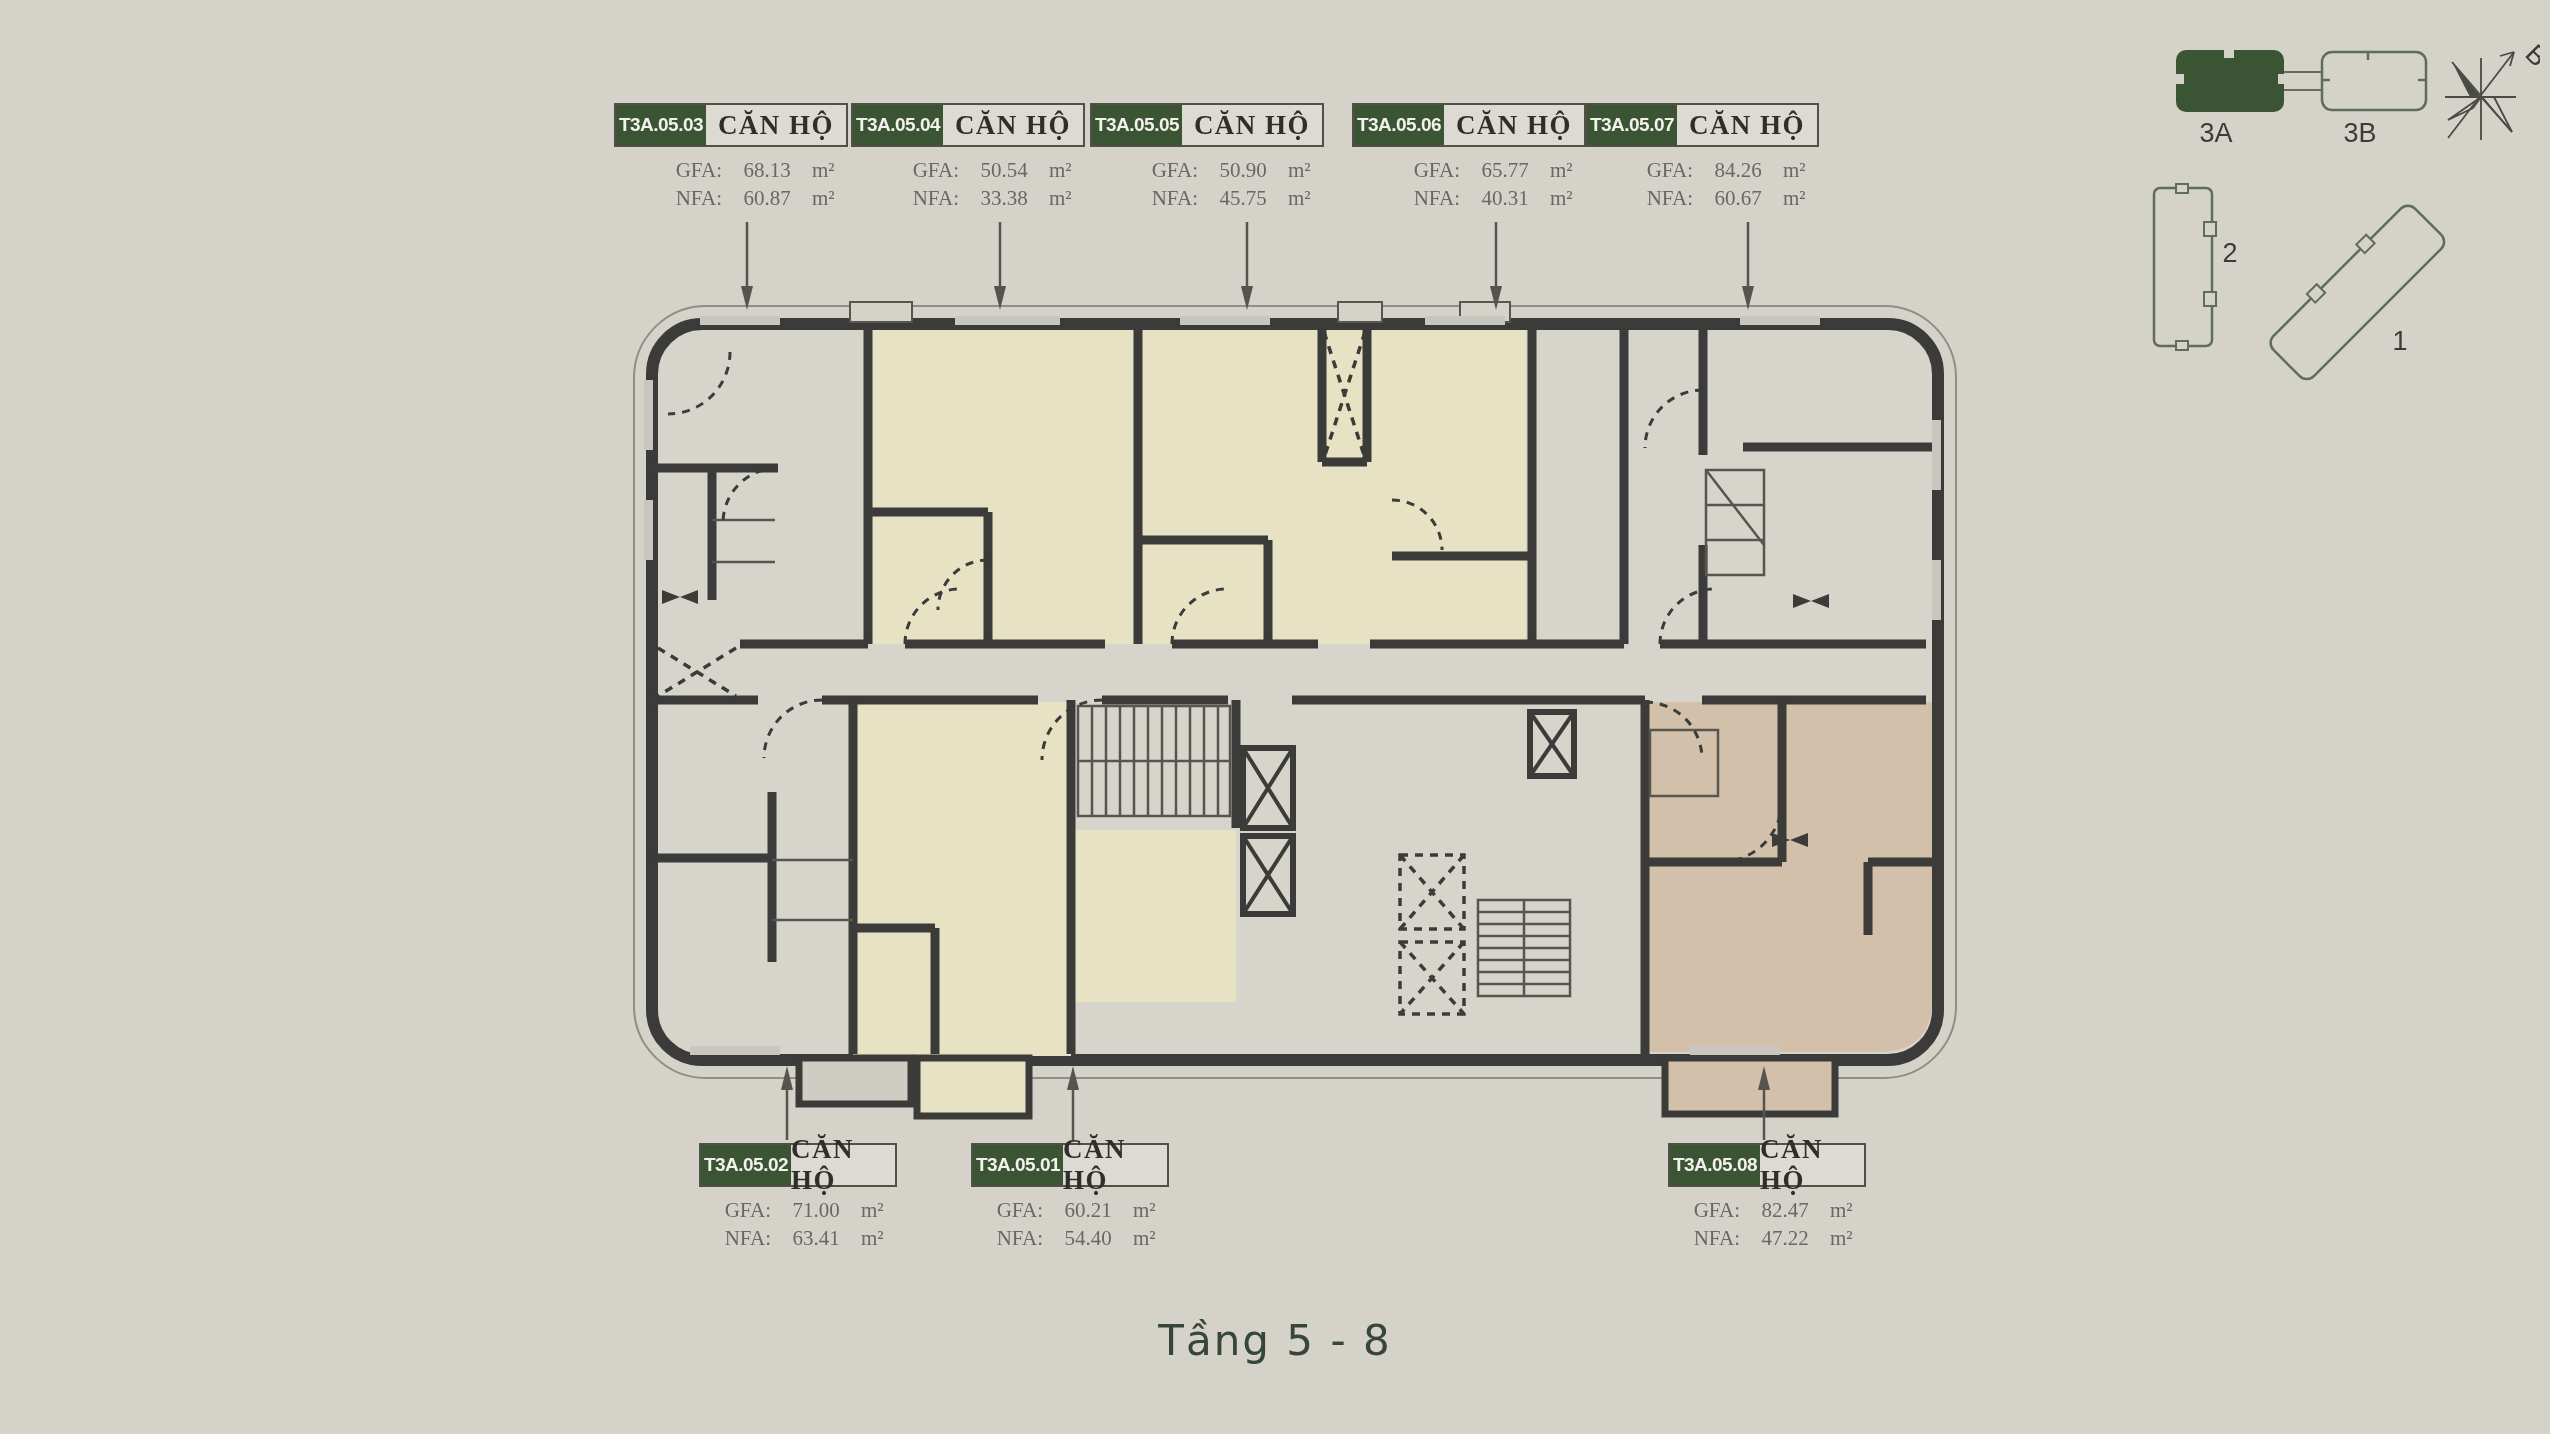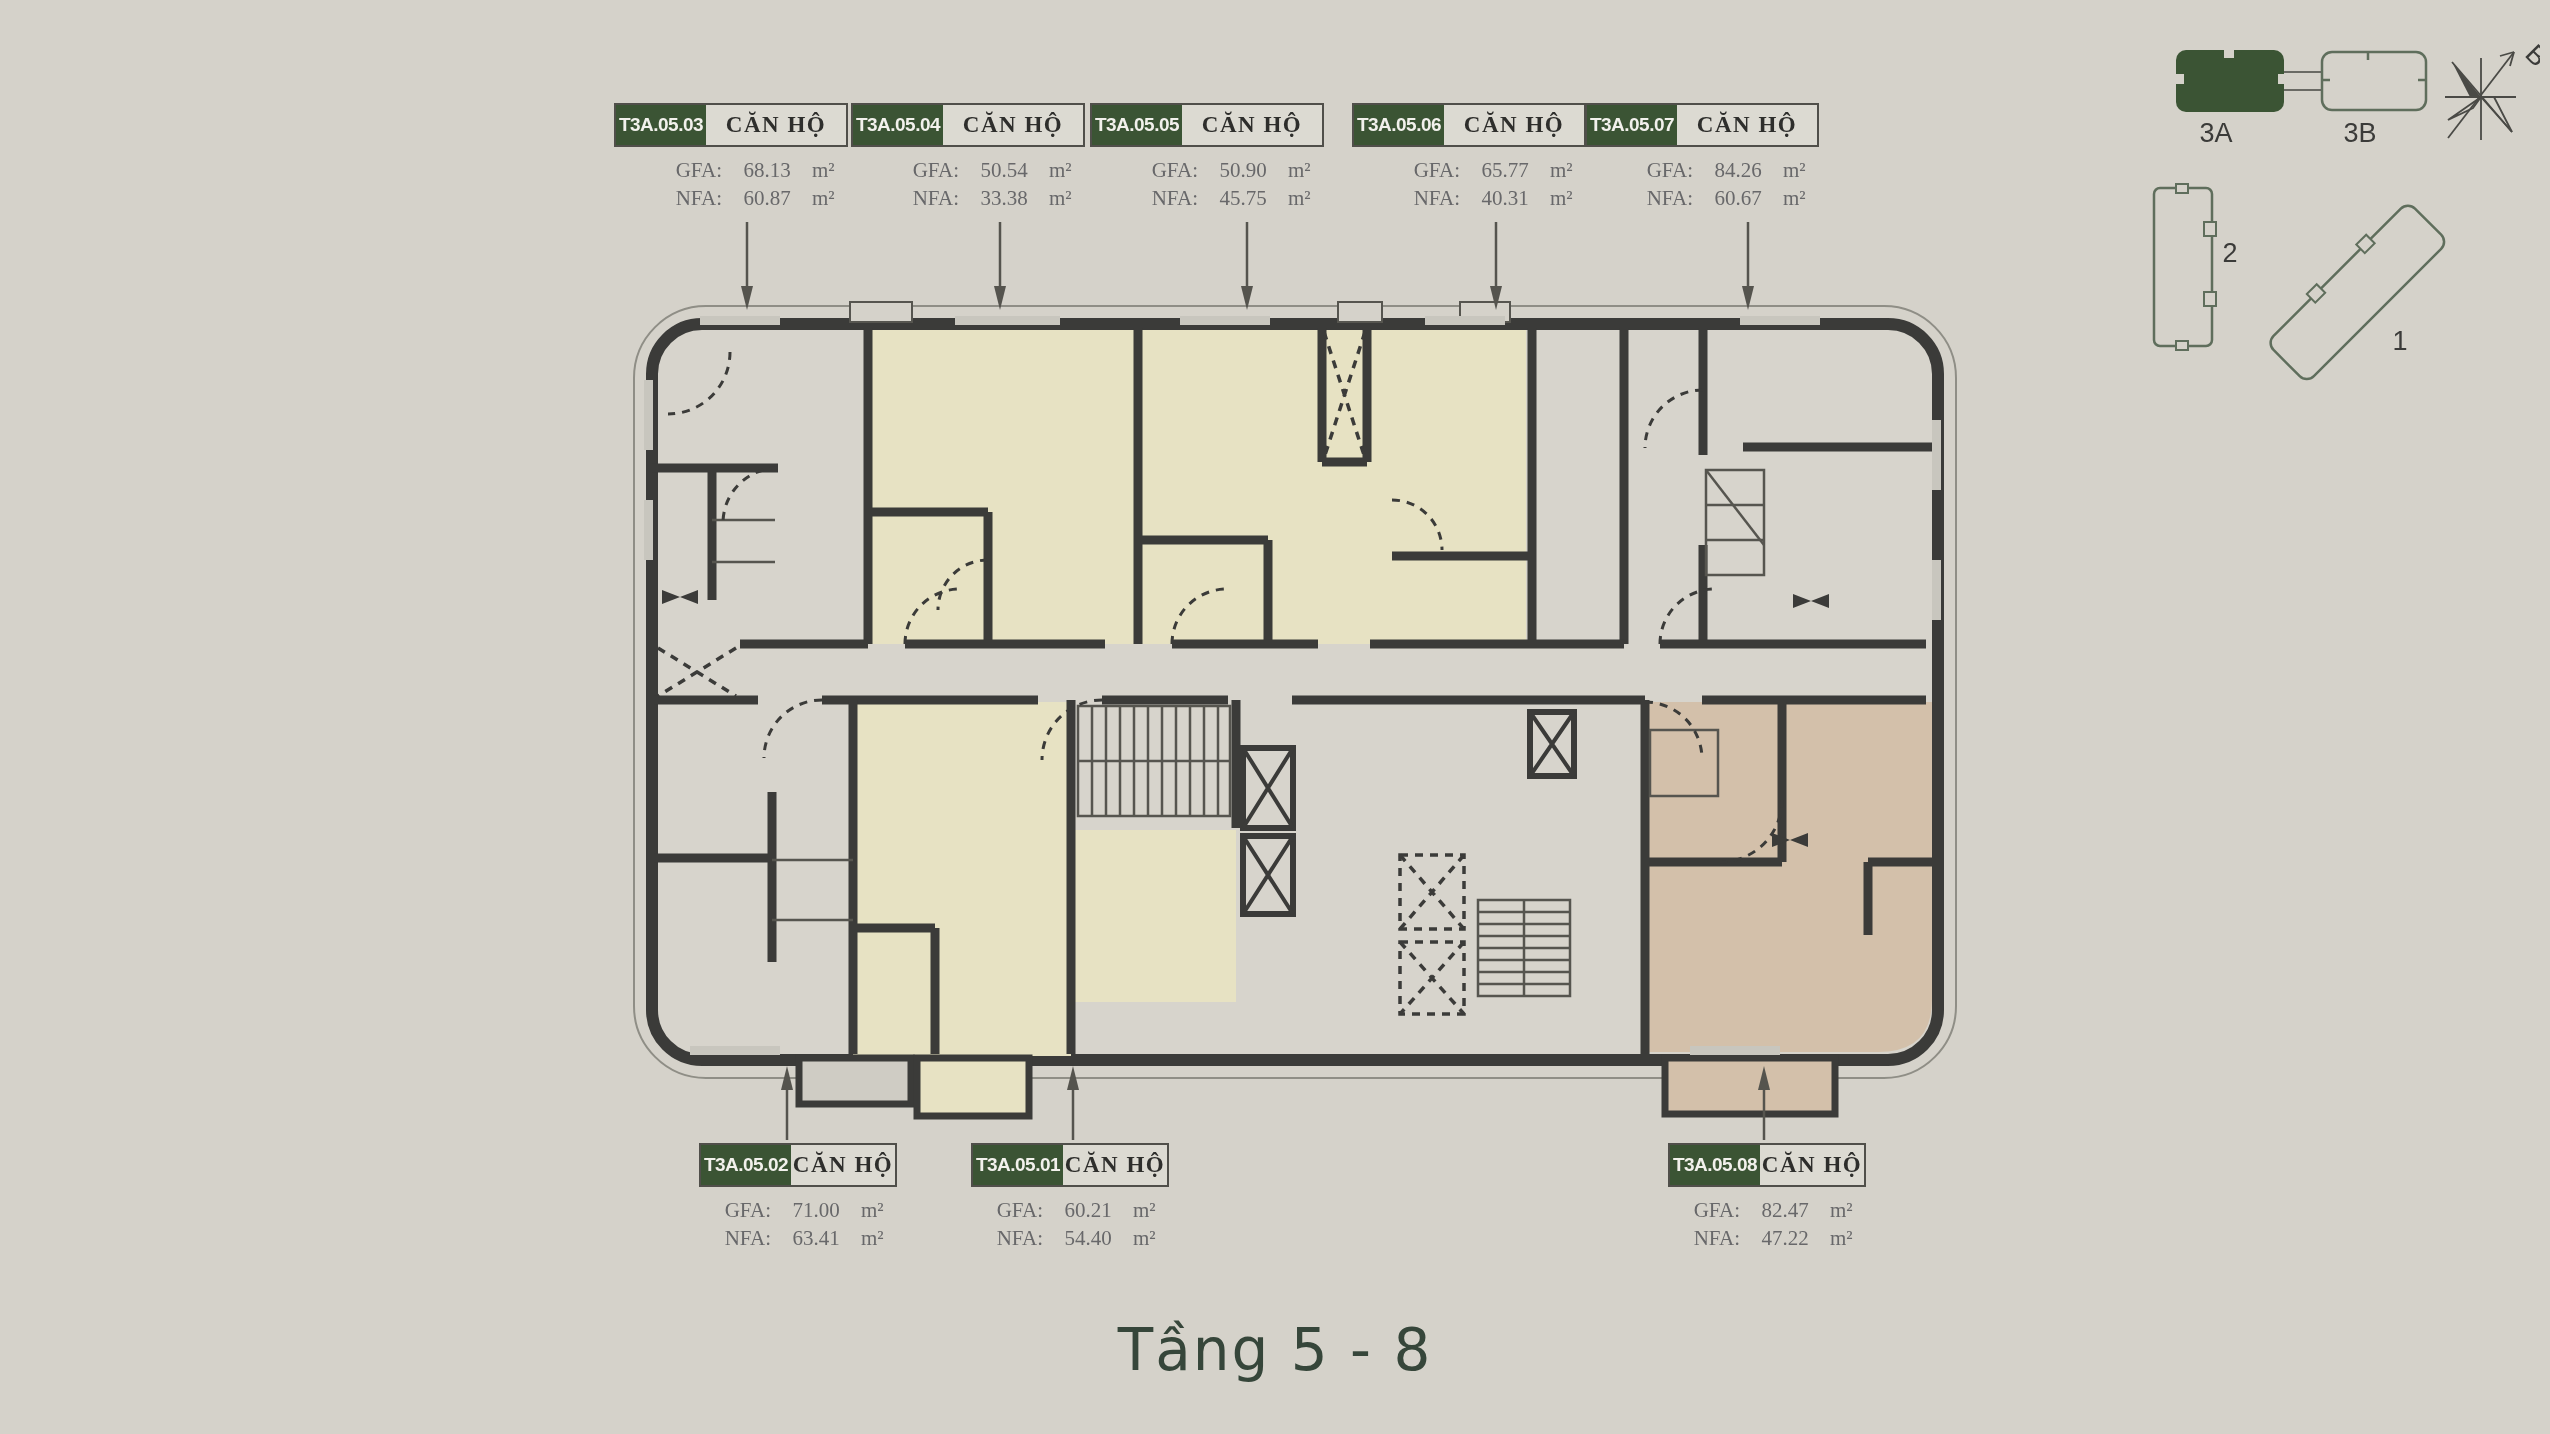--- a/index.html
+++ b/index.html
@@ -7,35 +7,35 @@
         font-family:"Liberation Sans",sans-serif;}
 
   
   .unit-group{position:absolute;width:234px;}
   .unit-group.top{top:103px;}
   .unit-group.bottom{top:1066px;}
   .tag{display:flex;height:44px;border:2px solid #504f4a;background:#dcdad2;box-sizing:border-box;}
   .tag .code{width:90px;background:#3b5434;color:#f2f1ec;font-size:19px;font-weight:bold;
              display:flex;align-items:center;justify-content:center;letter-spacing:-0.5px;}
   .tag .apt{flex:1;display:flex;align-items:center;justify-content:center;
-            font-family:"Liberation Serif",serif;font-weight:bold;font-size:23px;color:#2e2e2c;
+            font-family:"Liberation Serif",serif;font-weight:bold;font-size:27px;color:#2e2e2c;
             letter-spacing:1.5px;}
   .bottom .tag{margin-top:77px;margin-left:36px;}
   .meas{margin-top:9px;font-size:21px;color:#68686a;}
   .meas .row{display:flex;margin-left:56px;gap:14px;line-height:28px;font-family:Liberation Serif, serif;}
   .meas .k{width:52px;text-align:right;}
   .meas .v{width:62px;text-align:center;}
   .meas .u{}
   .arrow{position:absolute;left:var(--ax);}
   .top .arrow{top:119px;}
   .bottom .arrow{top:0px;}
 
   
   .title{position:absolute;top:1316px;left:0;width:2550px;text-align:center;
-         font-size:58px;color:#36463a;letter-spacing:2px;font-family:"DejaVu Sans",sans-serif;}
+         font-size:42px;color:#36463a;letter-spacing:2px;font-family:"DejaVu Sans",sans-serif;}
 
   
   svg{display:block;}
   .wall{stroke:#3b3b39;fill:none;}
   .cream{fill:#e7e2c3;}
   .tan{fill:#d3c0aa;}
   .thin{stroke:#56554f;fill:none;}
   .dash{stroke:#3b3b39;fill:none;stroke-dasharray:8 7;}
   .mini-outline{stroke:#5f6e5c;fill:none;stroke-width:2.5;}
   .mini-text{font-family:"Liberation Sans",sans-serif;font-size:27px;fill:#3b3b39;text-anchor:middle;}

